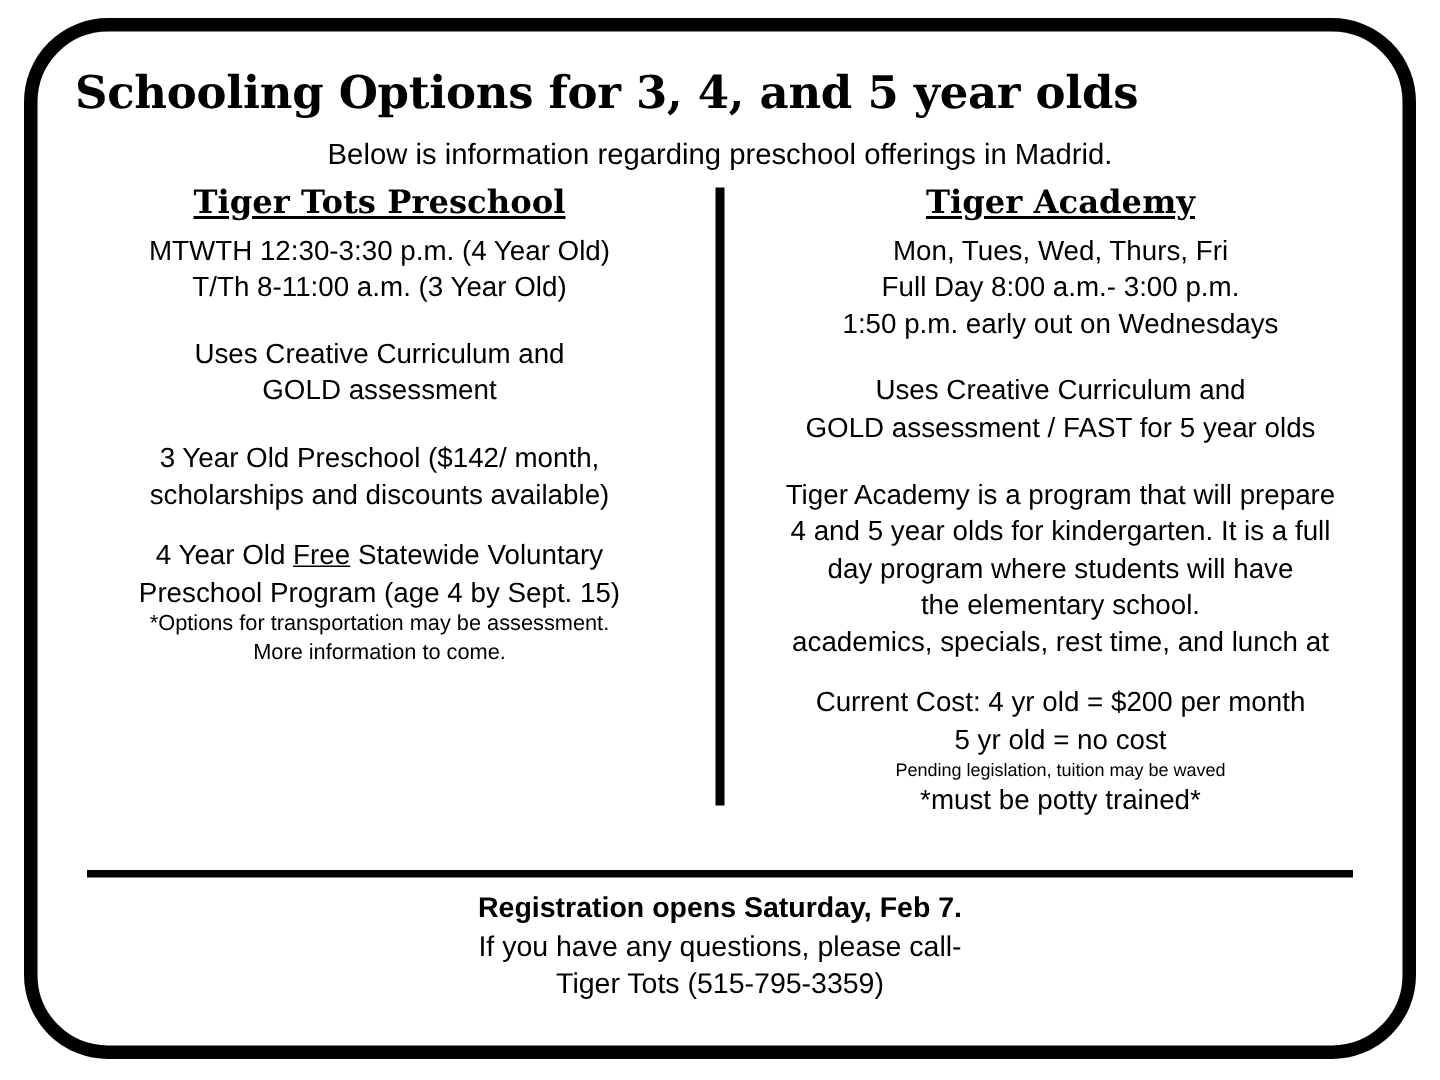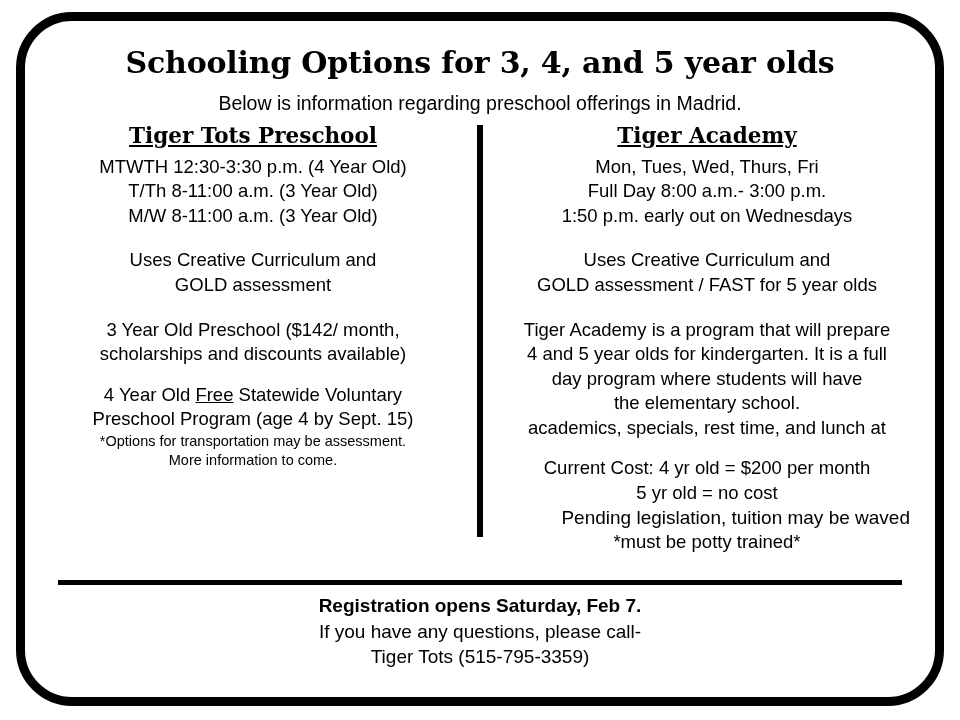--- a/index.html
+++ b/index.html
@@ -32,21 +32,21 @@
     box-sizing: border-box;
   }
   .content {
     position: relative;
     z-index: 2;
     padding: 24px 36px 0 36px;
     box-sizing: border-box;
     height: 100%;
   }
   .title {
-    text-align: center;
+    text-align: left;
     font-family: "DejaVu Serif", "Liberation Serif", serif;
     font-weight: bold;
     font-size: 30px;
     letter-spacing: -0.2px;
     margin: 8px 0 12px 0;
     line-height: 1.1;
   }
   .subtitle {
     text-align: center;
     font-size: 19.5px;
@@ -88,23 +88,22 @@
   }
   .line {
     font-size: 18.5px;
     line-height: 1.33;
   }
   .small-note {
     font-size: 14.5px;
     line-height: 1.3;
   }
   .tiny-note {
-    font-size: 19px;
+    font-size: 12px;
     line-height: 1.3;
-    text-align: right;
   }
   .gap {
     height: 20px;
   }
   .gap-sm {
     height: 16px;
   }
   .underline-word {
     text-decoration: underline;
   }
@@ -151,21 +150,20 @@
     </div>
 
     <div class="columns">
       <div class="divider"></div>
 
       <div class="col col-left">
         <div class="col-head">Tiger Tots Preschool</div>
 
         <div class="line">MTWTH 12:30-3:30 p.m. (4 Year Old)</div>
         <div class="line">T/Th 8-11:00 a.m. (3 Year Old)</div>
-        <div class="line">M/W 8-11:00 a.m. (3 Year Old)</div>
 
         <div class="gap"></div>
 
         <div class="line">Uses Creative Curriculum and</div>
         <div class="line">GOLD assessment</div>
 
         <div class="gap"></div>
 
         <div class="line">3 Year Old Preschool ($142/ month,</div>
         <div class="line">scholarships and discounts available)</div>

